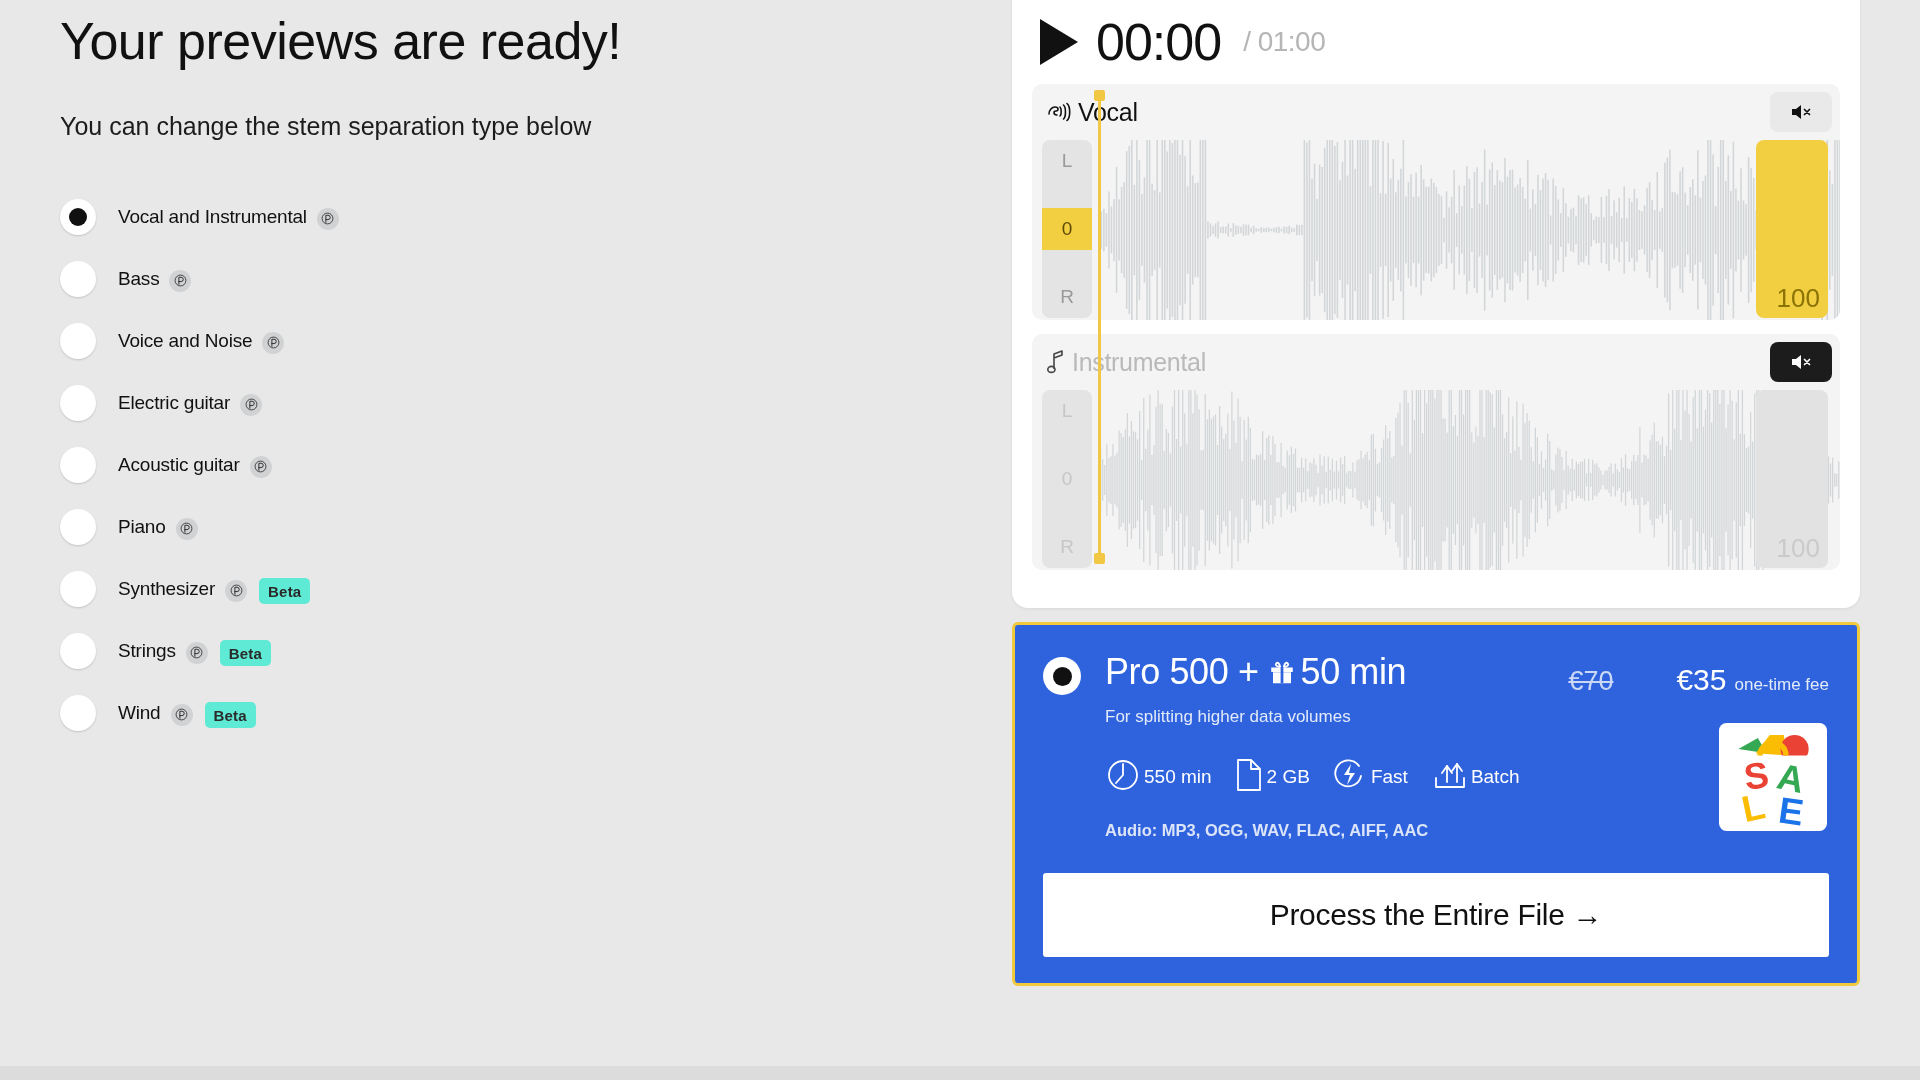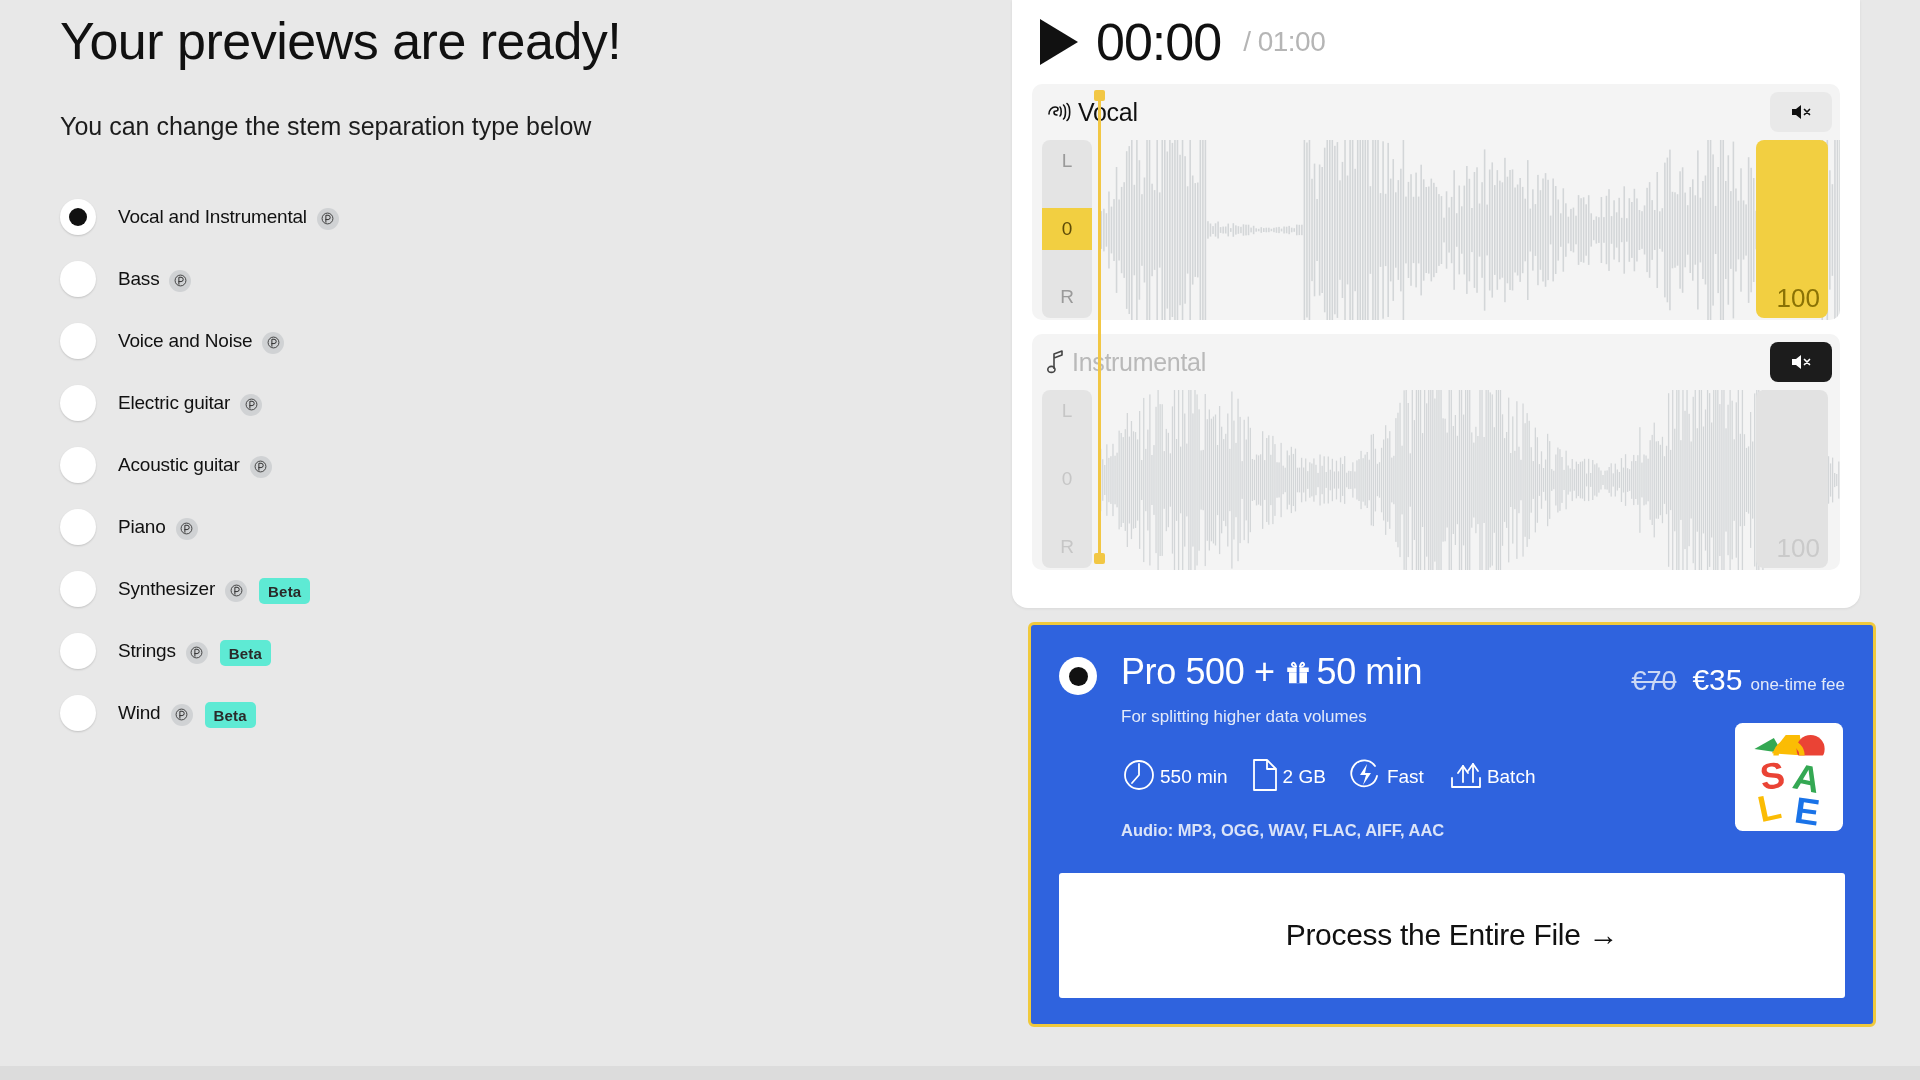--- a/index.html
+++ b/index.html
@@ -201,21 +201,21 @@
     width: 11px; height: 11px;
     background: #f2c744;
     border-radius: 2px;
   }
   .playhead::before { top: 0; }
   .playhead::after { bottom: 0; }
 
   
   .pro-card {
     position: absolute;
-    left: 16px;
+    left: 0;
     top: 622px;
     width: 848px;
     background: #2f63de;
     border: 3px solid #f0c93c;
     border-radius: 6px;
     padding: 26px 28px 26px 28px;
   }
   .pro-top { display: flex; align-items: flex-start; }
   .pro-radio {
     width: 38px; height: 38px;
@@ -241,21 +241,21 @@
   .pro-sub { color: #e3eaf9; font-size: 17px; margin-top: 14px; }
   .pro-price {
     margin-left: auto;
     color: #fff;
     display: flex;
     align-items: baseline;
     white-space: nowrap;
     padding-top: 12px;
   }
   .price-old { font-size: 27px; color: #cbd8f5; text-decoration: line-through; margin-right: 16px; }
-  .price-new { font-size: 30px; color: #fff; }
+  .price-new { font-size: 30px; color: #fff; margin-left: 47px; }
   .price-note { font-size: 17px; color: #e3eaf9; margin-left: 8px; }
 
   .features {
     display: flex;
     align-items: center;
     gap: 22px;
     margin: 30px 0 0 62px;
   }
   .feat { display: flex; align-items: center; color: #fff; }
   .feat .ftxt { font-size: 19px; margin-left: 3px; }
@@ -265,21 +265,21 @@
   .sale-badge {
     position: absolute;
     right: 30px;
     top: 98px;
     width: 108px; height: 108px;
   }
 
   .cta {
     margin-top: 30px;
     background: #fff;
-    height: 125px;
+    height: 84px;
     border-radius: 3px;
     display: flex;
     align-items: center;
     justify-content: center;
     cursor: pointer;
   }
   .cta span { font-size: 30px; color: #111; letter-spacing: -0.3px; }
 
   .bottom-strip {
     position: absolute;

